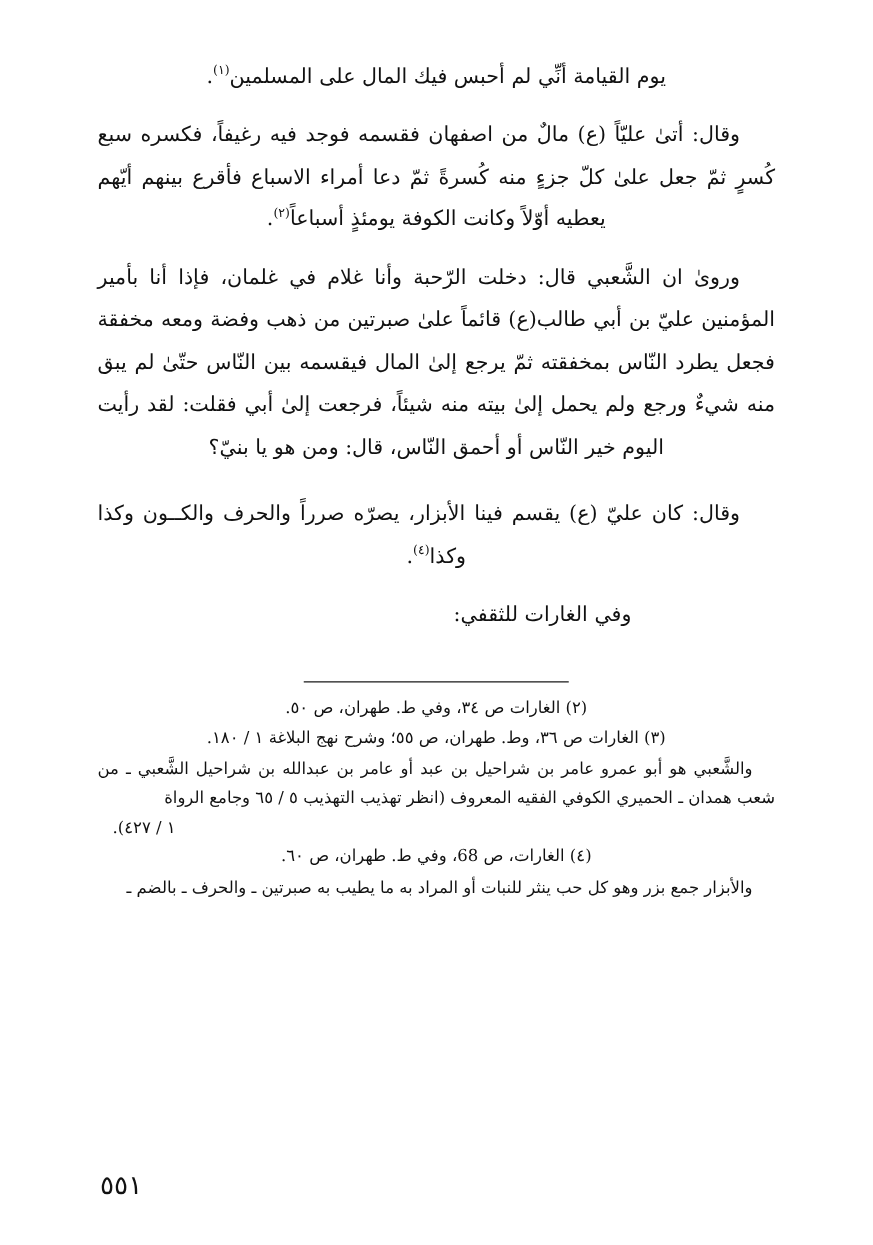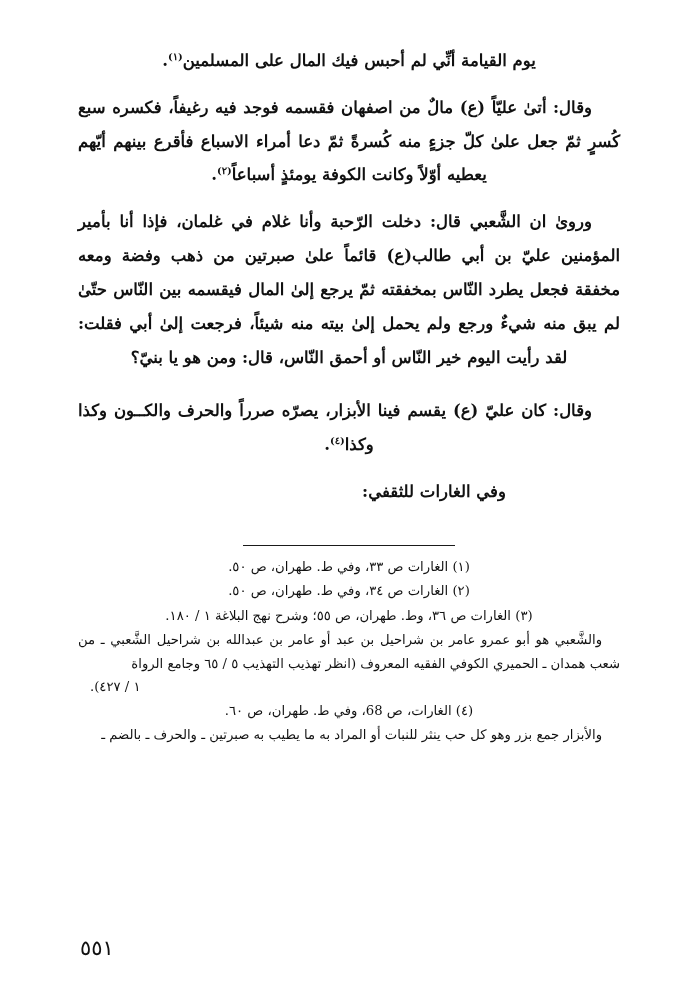--- a/index.html
+++ b/index.html
@@ -87,21 +87,21 @@
   }
   .page-number {
     font-size: 21px;
     font-weight: normal;
     letter-spacing: 0.5px;
     text-align: left;
     direction: ltr;
     padding-left: 2px;
     padding-bottom: 6px;
   }
-  .main-block { margin-bottom: 4px; font-weight: bold; }
+  .main-block { margin-bottom: 4px; }
 </style>
 </head>
 <body>
 
 <div class="page">
 
   <div class="body-text main-block">
 
     <p class="para first"><span>يوم القيامة أنِّي لم أحبس فيك المال على المسلمين</span><sup class="fn">(١)</sup><span>.</span></p>
 
@@ -125,21 +125,20 @@
     <p class="para short"><span style="padding-left:170px">وفي الغارات للثقفي:</span></p>
 
   </div>
 
   <div class="spacer-med"></div>
 
   <div class="notes-rule"></div>
 
   <div class="notes">
 
-    <p class="note"><span>(١)</span> <span>الغارات ص ٣٣، وفي ط. طهران، ص ٥٠.</span></p>
 
     <p class="note"><span>(٢)</span> <span>الغارات ص ٣٤، وفي ط. طهران، ص ٥٠.</span></p>
 
     <p class="note"><span>(٣)</span> <span>الغارات ص ٣٦، وط. طهران، ص ٥٥؛ وشرح نهج البلاغة ١ / ١٨٠.</span></p>
 
     <p class="note-block"><span>والشَّعبي هو أبو عمرو عامر بن شراحيل بن عبد أو عامر بن عبدالله بن شراحيل الشَّعبي ـ من شعب همدان ـ الحميري الكوفي الفقيه المعروف (انظر تهذيب التهذيب ٥ / ٦٥ وجامع الرواة</span><span class="tail">١ / ٤٢٧).</span></p>
 
     <p class="note"><span>(٤)</span> <span>الغارات، ص 68، وفي ط. طهران، ص ٦٠.</span></p>
 
     <p class="note-block"><span>والأبزار جمع بزر وهو كل حب ينثر للنبات أو المراد به ما يطيب به صبرتين ـ والحرف ـ بالضم ـ</span></p>

